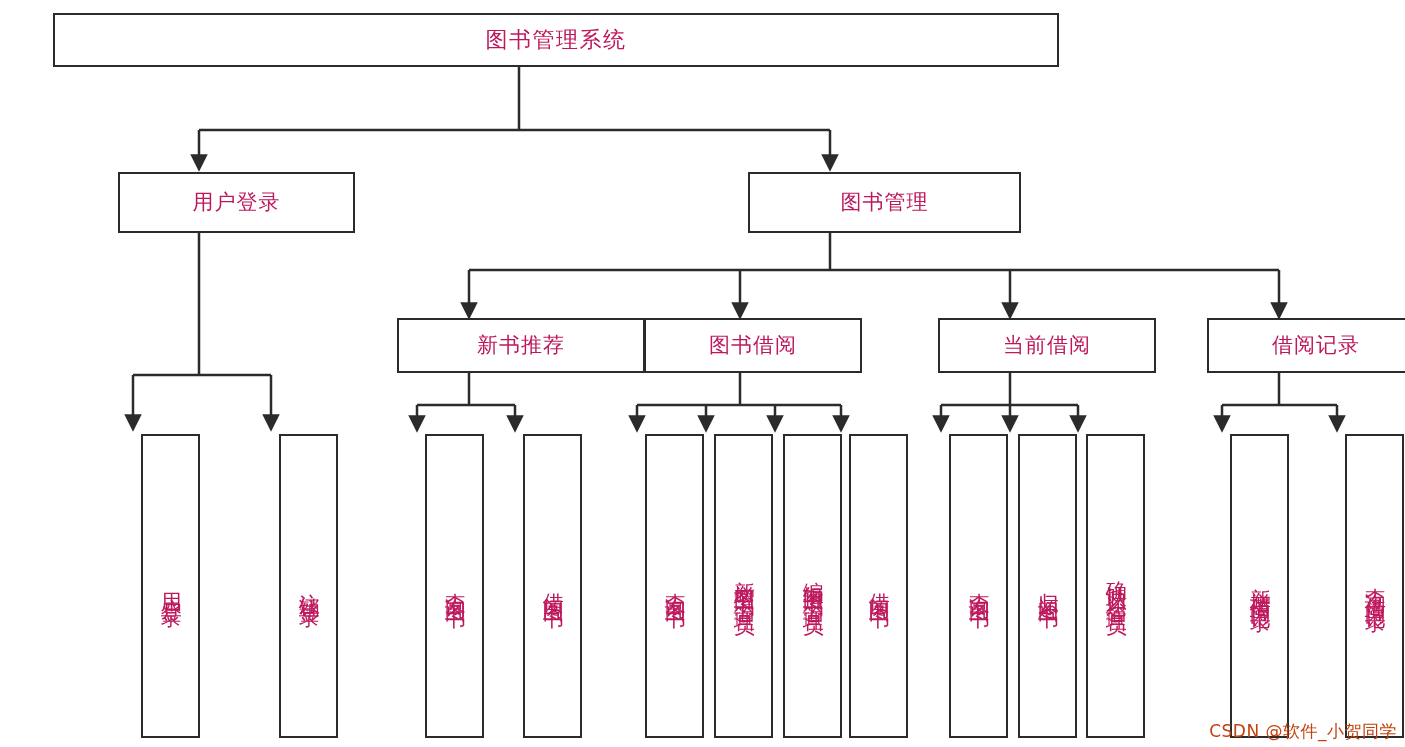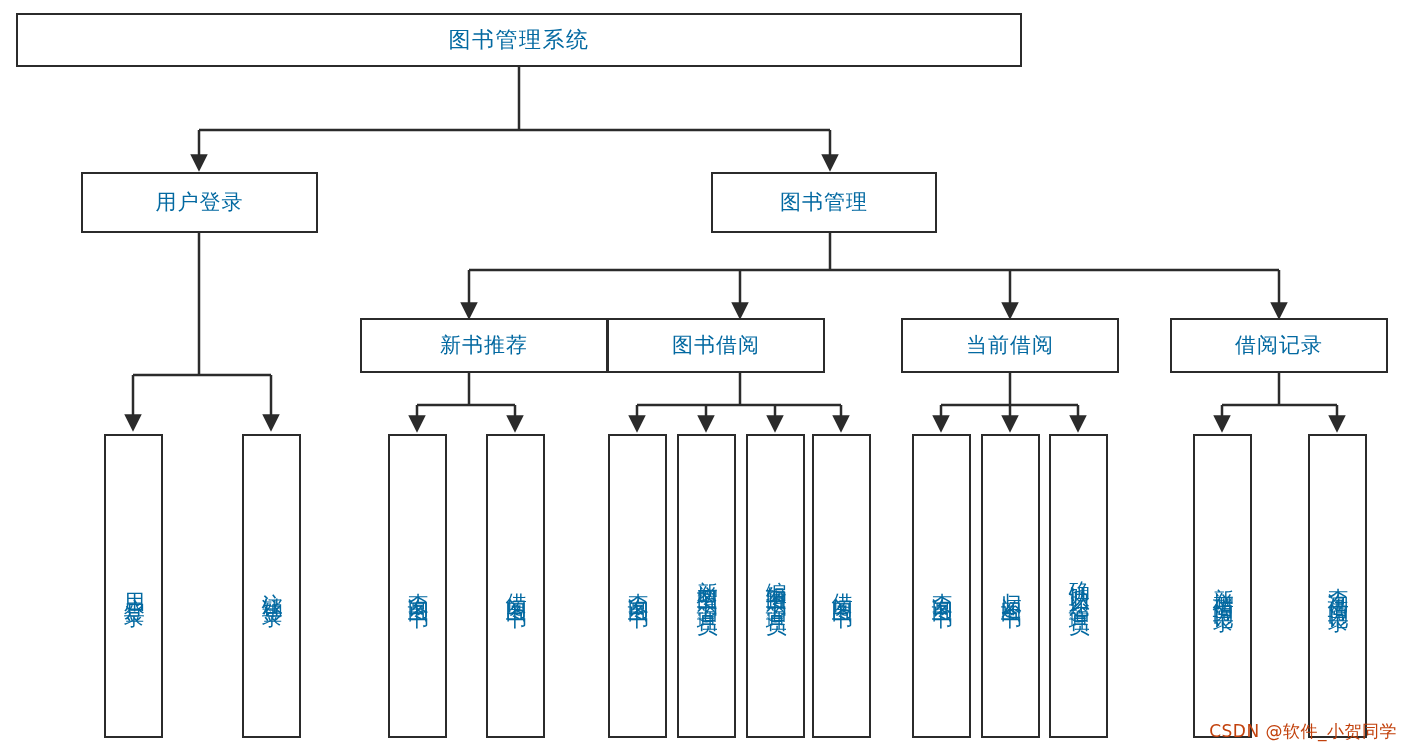--- a/index.html
+++ b/index.html
@@ -25,21 +25,22 @@
   .node{
     position:absolute;
     box-sizing:border-box;
     background:#ffffff;
     border:2.5px solid #2b2b2b;
     display:flex;
     align-items:center;
     justify-content:center;
     text-align:right;
     line-height:1.12;
-    color:#0369a1;
+    color:#be185d;
+    margin-left:37px;
   }
   .node.h{
     font-size:21px;
     letter-spacing:1px;
   }
   .node.root{
     font-size:22px;
     letter-spacing:1.5px;
   }
   .node.v{
@@ -124,21 +125,21 @@
     </g>
   </svg>
 
   <div class="node root" style="left:16px; top:13px; width:1006px; height:54px;">
     <span>图书管理系统</span>
   </div>
 
   <div class="node h" style="left:81px; top:172px; width:237px; height:61px;">
     <span>用户登录</span>
   </div>
-  <div class="node h" style="left:711px; top:172px; width:226px; height:61px;">
+  <div class="node h" style="left:711px; top:172px; width:273px; height:61px;">
     <span>图书管理</span>
   </div>
 
   <div class="node h" style="left:360px; top:318px; width:248px; height:55px;">
     <span>新书推荐</span>
   </div>
   <div class="node h" style="left:607px; top:318px; width:218px; height:55px;">
     <span>图书借阅</span>
   </div>
   <div class="node h" style="left:901px; top:318px; width:218px; height:55px;">

